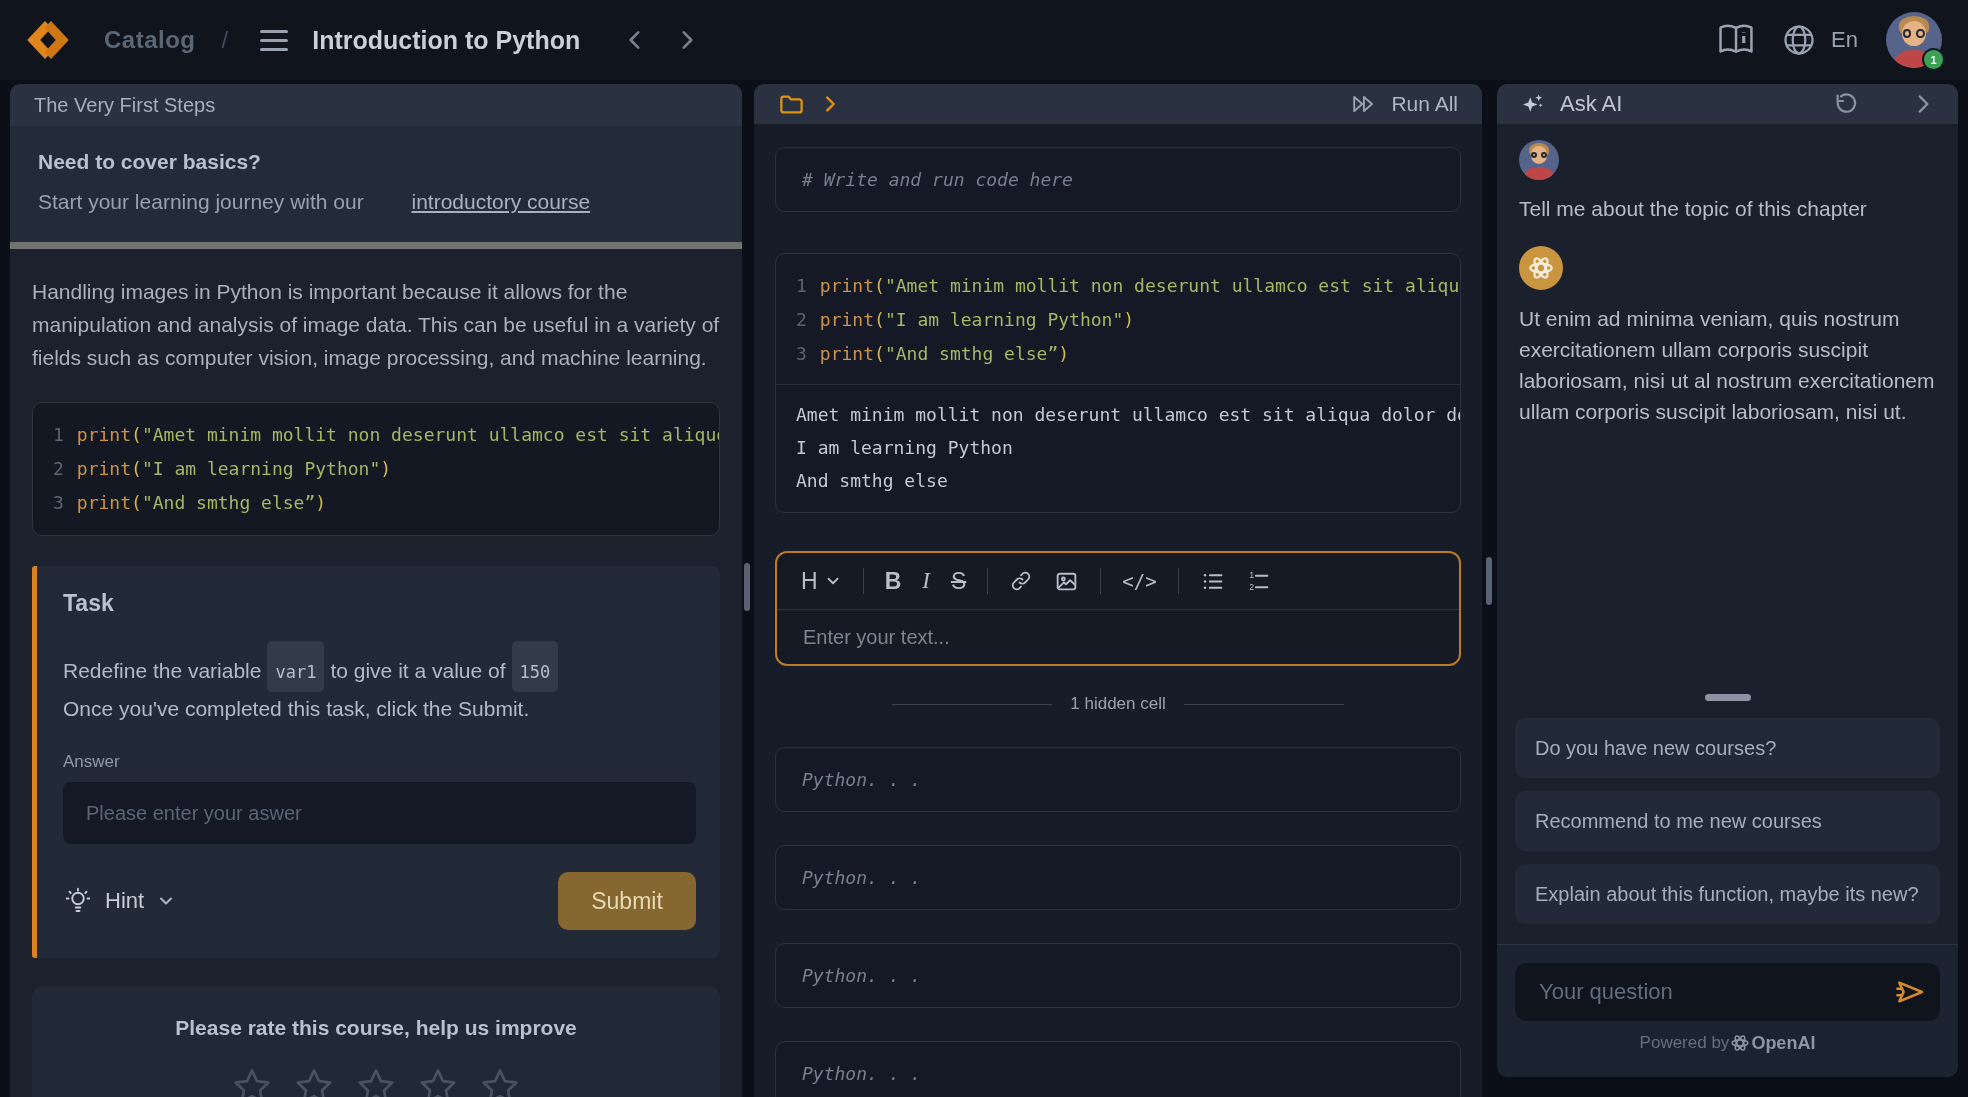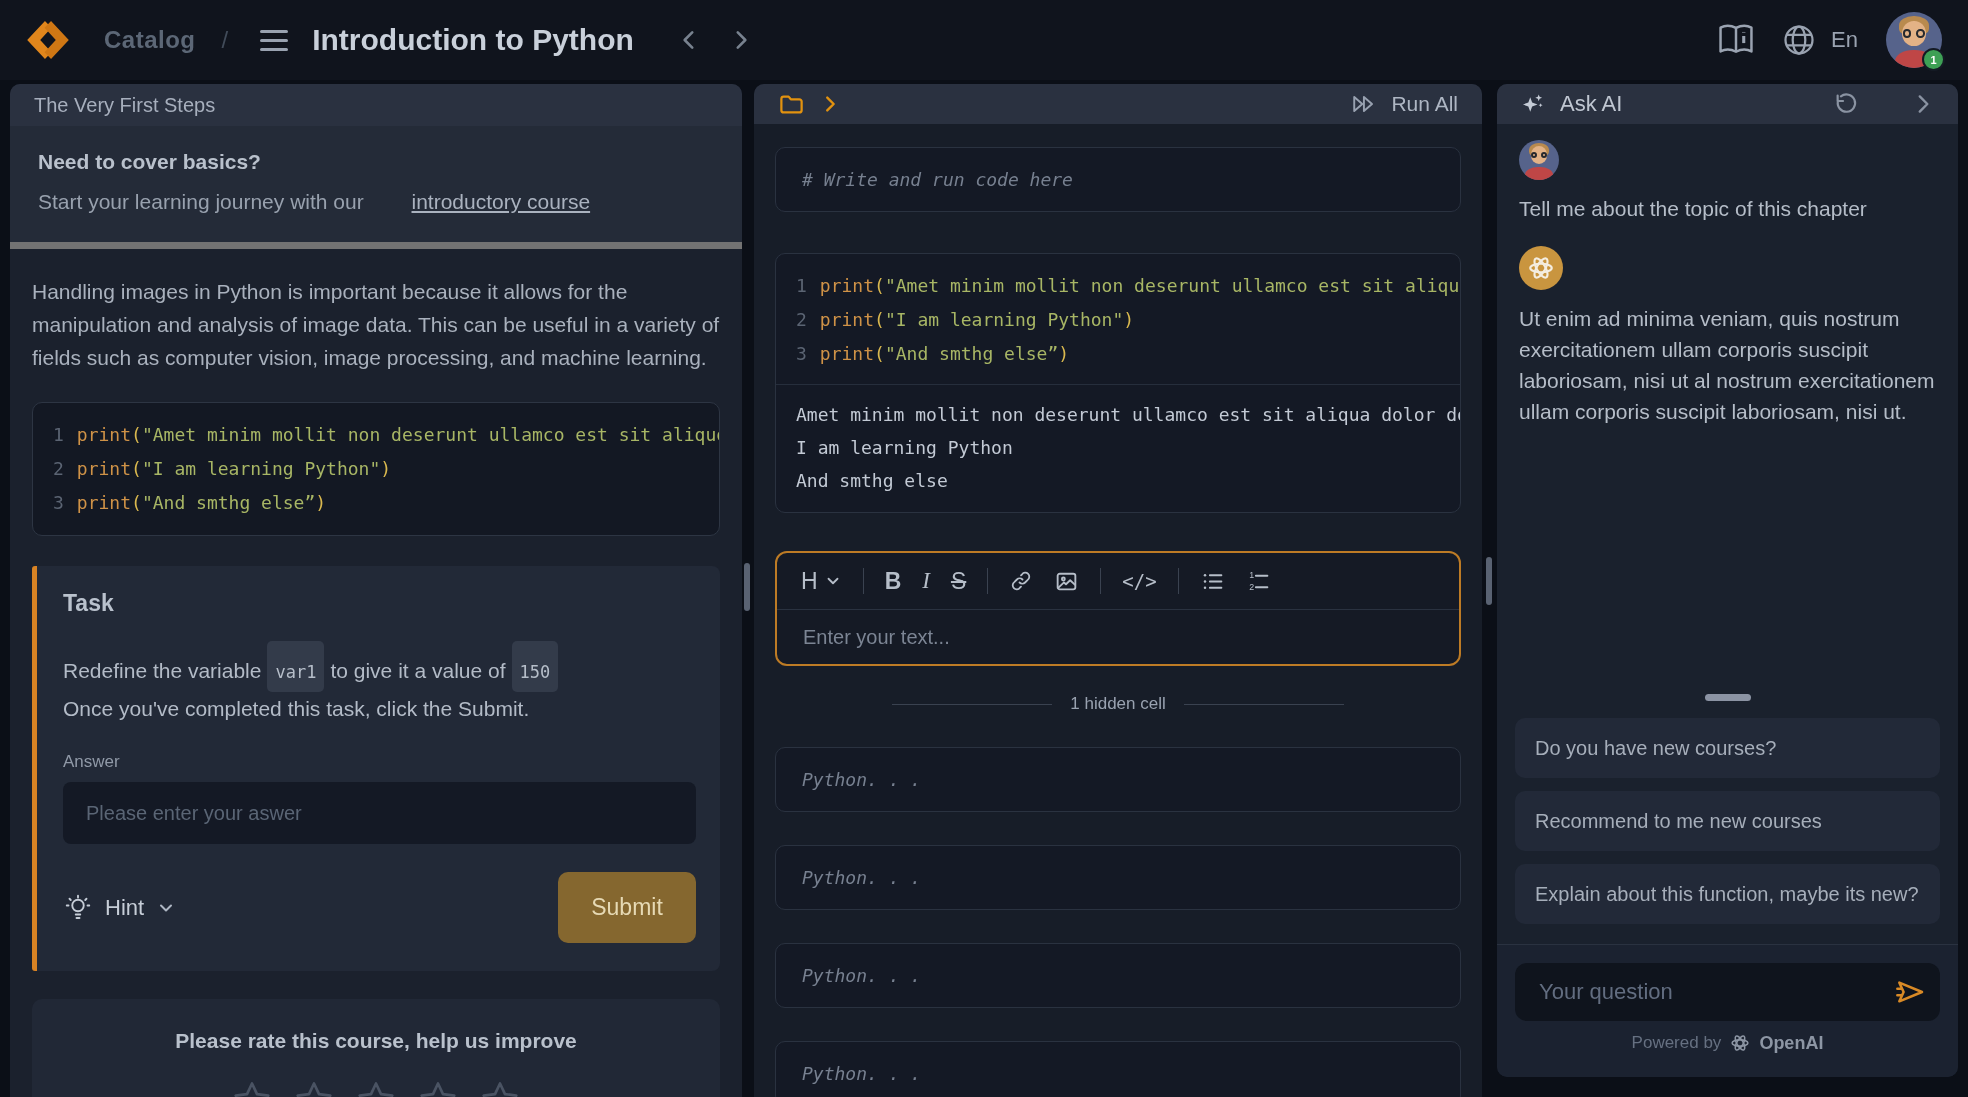--- a/index.html
+++ b/index.html
@@ -6,21 +6,21 @@
   .stage{position:relative;width:1968px;height:1097px;background:#0b0f17;overflow:hidden;
          font-family:"Liberation Sans",sans-serif;color:#c6cdd8;}
   svg{display:block;}
   
   .topbar{position:absolute;left:0;top:0;width:100%;height:80px;background:#10141d;
           display:flex;align-items:center;}
   .brand{margin-left:30px;font-size:24px;font-weight:bold;color:#5c6776;letter-spacing:.5px;cursor:pointer;}
   .crumb-sep{margin-left:26px;font-size:24px;color:#414b59;}
   .burger{margin-left:32px;display:flex;flex-direction:column;gap:6px;cursor:pointer;}
   .burger i{display:block;width:28px;height:3px;background:#99a2b0;border-radius:2px;}
-  .page-title{margin-left:24px;font-size:30px;font-weight:bold;color:#c9d0da;}
+  .page-title{margin-left:24px;font-size:25px;font-weight:bold;color:#c9d0da;}
   .nav-chev{margin-left:42px;cursor:pointer;}
   .nav-chev+.nav-chev{margin-left:26px;}
   .tb-right{margin-left:auto;display:flex;align-items:center;}
   .tb-icon{cursor:pointer;}
   .lang{margin-left:14px;font-size:22px;color:#9aa3b1;}
   
   .avatar{position:relative;border-radius:50%;background:#56638b;overflow:hidden;flex:none;}
   .avatar .hair{position:absolute;top:8%;left:24%;width:52%;height:34%;background:#b98a4e;border-radius:50% 50% 40% 40%;}
   .avatar .head{position:absolute;top:16%;left:29%;width:42%;height:44%;background:#e3b286;border-radius:50%;}
   .avatar .g1,.avatar .g2{position:absolute;top:31%;width:15%;height:15%;border:2px solid #26292e;border-radius:50%;box-sizing:border-box;}
@@ -58,21 +58,21 @@
   .chip{display:inline-block;background:#333b4a;border-radius:5px;padding:14px 8px 3px;margin:0 6px;
         font-family:"DejaVu Sans Mono",monospace;font-size:17px;color:#b6bec9;}
   .answer-label{margin-top:26px;font-size:17px;color:#9099a7;}
   .answer-input{margin-top:10px;width:100%;box-sizing:border-box;height:62px;background:#141925;
         border:1px solid #20283400;border-radius:8px;padding:0 22px;font-size:20px;color:#0ea5e9;
         font-family:"Liberation Sans",sans-serif;outline:none;}
   .answer-input::placeholder{color:#5a6575;}
   .task-row{margin-top:28px;display:flex;align-items:center;}
   .hint{display:flex;align-items:center;gap:12px;cursor:pointer;}
   .hint span{font-size:22px;color:#c6cdd7;}
-  .submit-btn{margin-left:auto;width:138px;height:71px;background:#85672f;border:none;border-radius:10px;
+  .submit-btn{margin-left:auto;width:138px;height:58px;background:#85672f;border:none;border-radius:10px;
         font-size:23px;color:#e6d9b4;font-family:"Liberation Sans",sans-serif;cursor:pointer;}
   
   .rating{margin-top:28px;background:#212836;border-radius:10px;padding:30px 20px 42px;}
   .rating h3{margin:0;text-align:center;font-size:21px;font-weight:bold;color:#b9c1cc;}
   .stars{margin-top:24px;display:flex;justify-content:center;gap:16px;}
   .star{cursor:pointer;}
   
   .mid-panel{left:754px;width:728px;height:1013px;background:#171d28;}
   .mid-head{justify-content:flex-start;gap:14px;}
   .runall{margin-left:auto;display:flex;align-items:center;gap:12px;cursor:pointer;}
@@ -120,21 +120,21 @@
   .chips{position:absolute;left:18px;right:18px;top:634px;}
   .chipq{height:60px;line-height:60px;margin-bottom:13px;background:#222938;border-radius:10px;
         padding:0 20px;font-size:20px;color:#a6aeba;cursor:pointer;white-space:nowrap;overflow:hidden;}
   .rp-bottom{position:absolute;left:0;right:0;bottom:0;height:132px;background:#1b2230;
         border-top:1px solid #2a3240;border-radius:0 0 10px 10px;}
   .ask-wrap{position:relative;margin:18px 18px 0;}
   .ask-input{width:100%;box-sizing:border-box;height:58px;background:#0f141d;border:none;border-radius:12px;
         padding:0 60px 0 24px;font-size:22px;color:#c6cdd8;outline:none;font-family:"Liberation Sans",sans-serif;}
   .ask-input::placeholder{color:#626d80;}
   .send-btn{position:absolute;right:14px;top:13px;background:none;border:none;padding:0;cursor:pointer;}
-  .powered{margin-top:11px;display:flex;align-items:center;justify-content:center;gap:8px;}
+  .powered{margin-top:11px;display:flex;align-items:center;justify-content:center;}
   .powered .pb{font-size:17px;color:#667081;}
   .powered .oa{font-size:18px;font-weight:bold;color:#8d96a4;}
   
   .scroll-pill{position:absolute;width:6px;height:48px;border-radius:3px;background:#596272;cursor:grab;}
 </style>
 </head>
 <body>
 
 <div class="stage">
 

